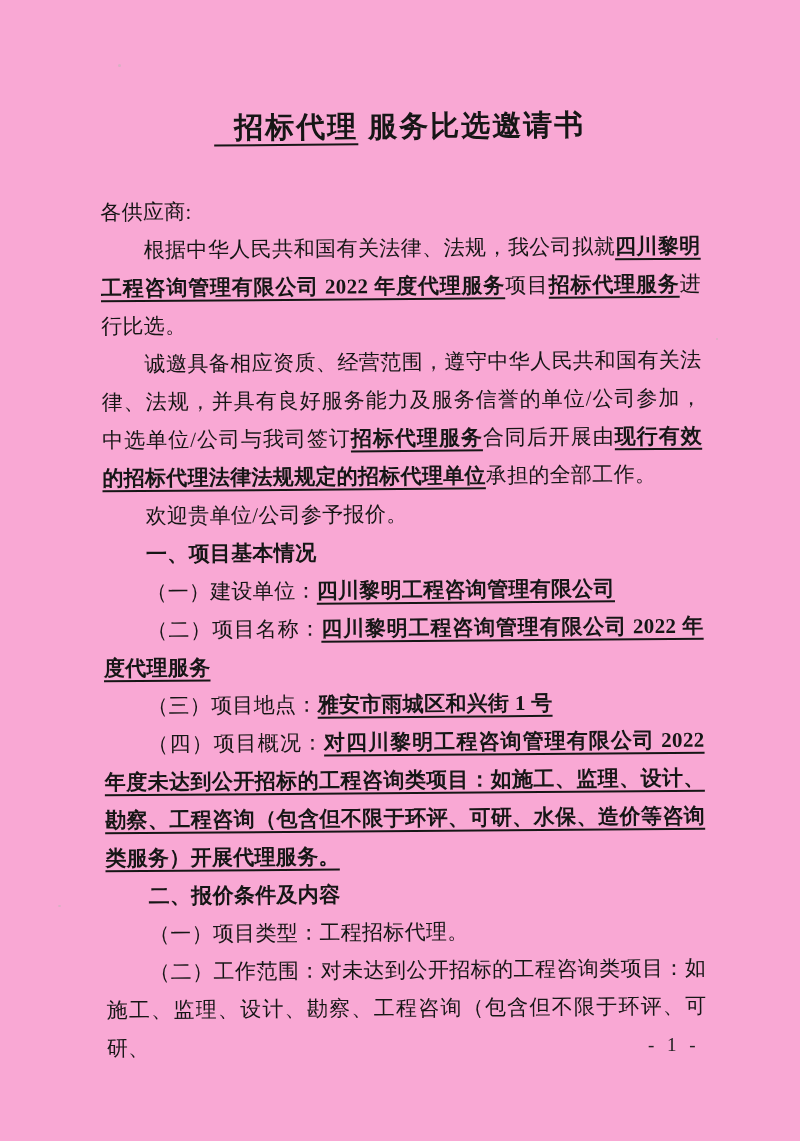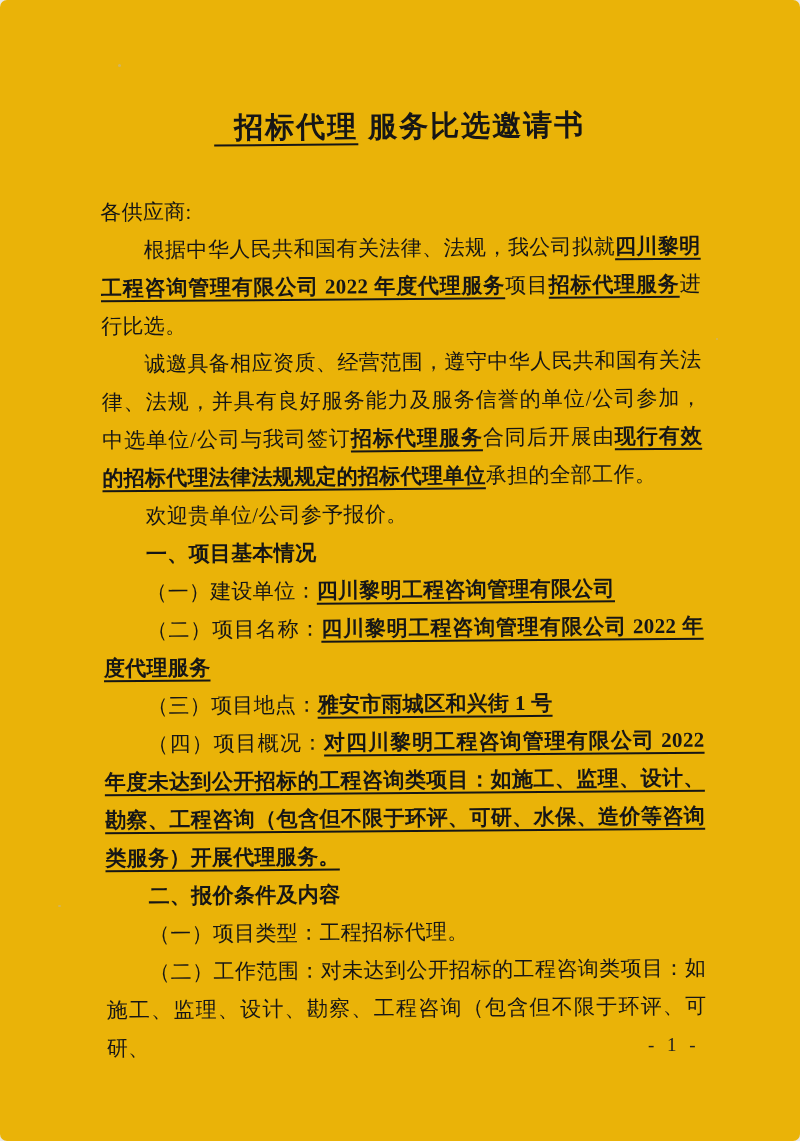--- a/index.html
+++ b/index.html
@@ -4,24 +4,23 @@
 <style>
   html, body { margin: 0; padding: 0; }
   body {
     width: 800px; height: 1141px;
     background: #e9e9e9;
     font-family: "Liberation Serif", "DejaVu Serif", serif;
   }
   .sheet {
     position: relative;
     width: 800px; height: 1141px;
-    background: #eab308;
+    background: #f9a8d4;
     overflow: hidden;
     color: #161616;
-    border-radius: 7px;
   }
   .scan-tilt {
     position: absolute;
     left: 102px; top: 0; width: 600px;
     transform: rotate(-0.45deg);
     transform-origin: 50% 40%;
   }
   .doc-title {
     margin: 106px 0 0 0;
     height: 40px; line-height: 40px;

